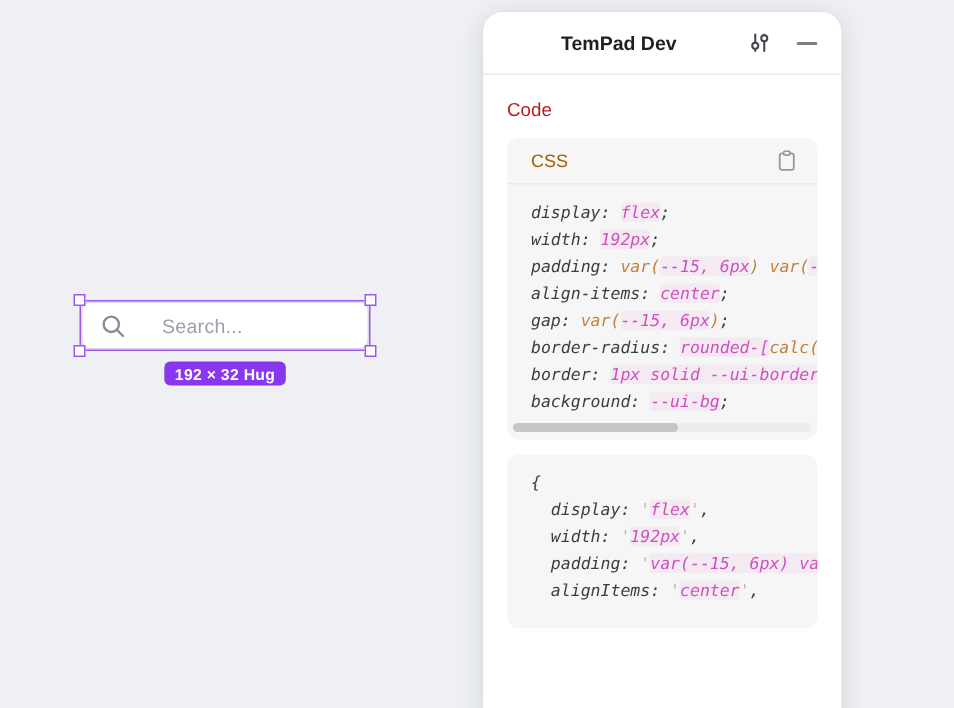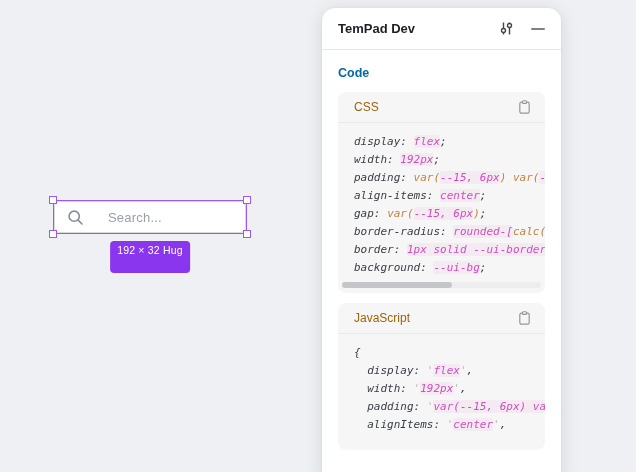--- a/index.html
+++ b/index.html
@@ -34,47 +34,47 @@
   }
   .h-tl { left:-5px; top:-5px; }
   .h-tr { right:-5px; top:-5px; }
   .h-bl { left:-5px; bottom:-5px; }
   .h-br { right:-5px; bottom:-5px; }
 
   .size-badge {
     position:absolute; top:calc(100% + 8px); left:50%;
     transform:translateX(-50%);
     background:#8a36ee; color:#ffffff;
-    font-size:10.5px; font-weight:400; letter-spacing:.2px;
-    height:32px; line-height:19px; padding:0 7px;
+    font-size:10.5px; font-weight:700; letter-spacing:.2px;
+    height:16px; line-height:19px; padding:0 7px;
     border-radius:4px; white-space:nowrap;
   }
 
   
   .panel {
     position:absolute; left:322px; top:8px;
     width:239px; height:480px;
     background:#ffffff;
     border-radius:13px;
     box-shadow:0 3px 18px rgba(20,24,34,.12), 0 0 0 0.5px rgba(0,0,0,.04);
     overflow:hidden;
   }
   .panel-header, .panel-row {
     display:flex; align-items:center; justify-content:space-between;
     padding:0 16px;
     border-bottom:1px solid #e8e8ea;
   }
   .panel-header { height:42px; }
   .panel-row { height:40px; }
-  .panel-title, .sel-name { font-size:13px; font-weight:700; color:#1d1f24; }
+  .panel-title, .sel-name { font-size:13px; font-weight:700; color:#1d1f24;margin-left:36px; }
   .hdr-icons { display:flex; align-items:center; gap:17px; }
   .icon-btn { display:flex; align-items:center; justify-content:center; cursor:default; }
 
   .panel-body { padding:16px; }
-  .section-label { font-size:12.5px; font-weight:700; color:#0369a1; margin-bottom:12px; }
+  .section-label { font-size:12.5px; font-weight:400; color:#b91c1c; margin-bottom:12px; }
 
   .code-block {
     background:#f6f6f7;
     border-radius:8px;
     margin-bottom:10px;
     overflow:hidden;
     position:relative;
   }
   .block-header {
     height:31px;
@@ -165,25 +165,16 @@
           </svg>
         </span>
       </div>
       <div class="code-area"><div class="cl"><span class="tk-t">display: </span><span class="tk-v">flex</span><span class="tk-t">;</span></div><div class="cl"><span class="tk-t">width: </span><span class="tk-v">192px</span><span class="tk-t">;</span></div><div class="cl"><span class="tk-t">padding: </span><span class="tk-f">var(</span><span class="tk-v">--15, 6px</span><span class="tk-f">)</span><span class="tk-t"> </span><span class="tk-f">var(</span><span class="tk-v">--15, 6px</span></div><div class="cl"><span class="tk-t">align-items: </span><span class="tk-v">center</span><span class="tk-t">;</span></div><div class="cl"><span class="tk-t">gap: </span><span class="tk-f">var(</span><span class="tk-v">--15, 6px</span><span class="tk-f">)</span><span class="tk-t">;</span></div><div class="cl"><span class="tk-t">border-radius: </span><span class="tk-v">rounded-[</span><span class="tk-f">calc(</span></div><div class="cl"><span class="tk-t">border: </span><span class="tk-v">1px solid --ui-border-color</span></div><div class="cl"><span class="tk-t">background: </span><span class="tk-v">--ui-bg</span><span class="tk-t">;</span></div></div>
       <div class="hscroll">
         <div class="hscroll-thumb"></div>
       </div>
     </div>
 
     <div class="code-block">
-      <div class="block-header">
-        <span class="block-title">JavaScript</span>
-        <span class="icon-btn">
-          <svg width="13" height="14" viewBox="0 0 13 14">
-            <rect x="1.8" y="2.2" width="9.4" height="11" rx="1.6" fill="none" stroke="#97979c" stroke-width="1.2"></rect>
-            <rect x="4.4" y="0.8" width="4.2" height="2.6" rx="1" fill="#f6f6f7" stroke="#97979c" stroke-width="1.1"></rect>
-          </svg>
-        </span>
-      </div>
       <div class="code-area"><div class="cl"><span class="tk-t">{</span></div><div class="cl"><span class="tk-t">  display: </span><span class="tk-q">'</span><span class="tk-v">flex</span><span class="tk-q">'</span><span class="tk-t">,</span></div><div class="cl"><span class="tk-t">  width: </span><span class="tk-q">'</span><span class="tk-v">192px</span><span class="tk-q">'</span><span class="tk-t">,</span></div><div class="cl"><span class="tk-t">  padding: </span><span class="tk-q">'</span><span class="tk-v">var(--15, 6px) var(--15, 6px)</span></div><div class="cl"><span class="tk-t">  alignItems: </span><span class="tk-q">'</span><span class="tk-v">center</span><span class="tk-q">'</span><span class="tk-t">,</span></div></div>
     </div>
   </div>
 </div>
 
 </body></html>

